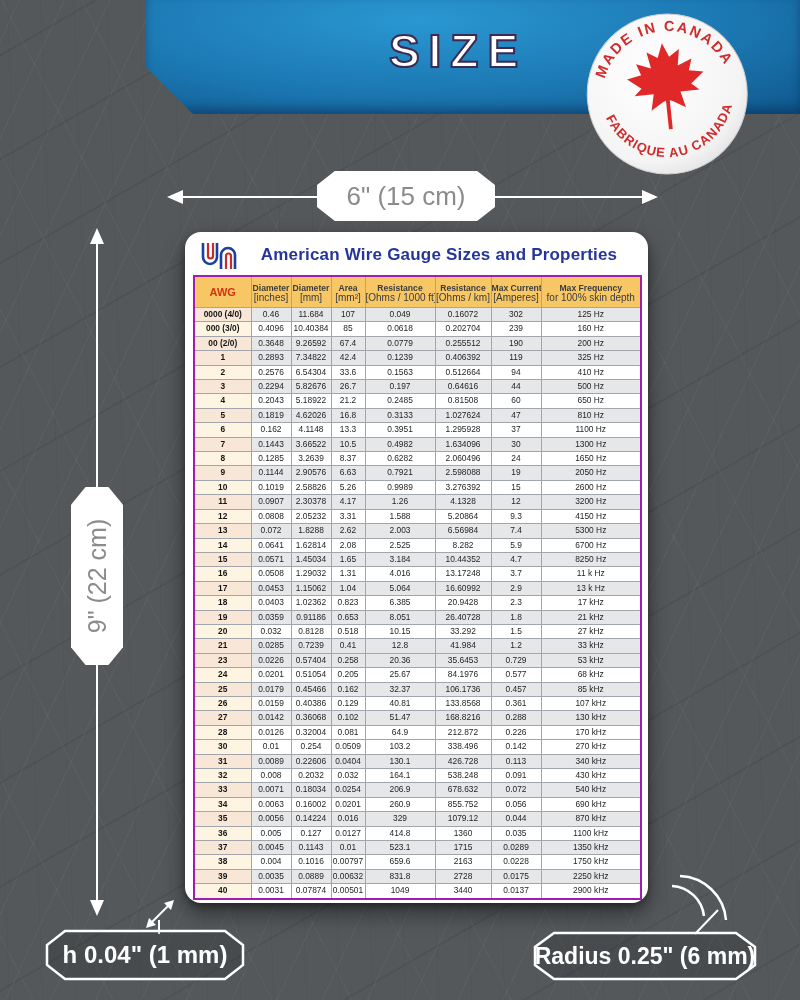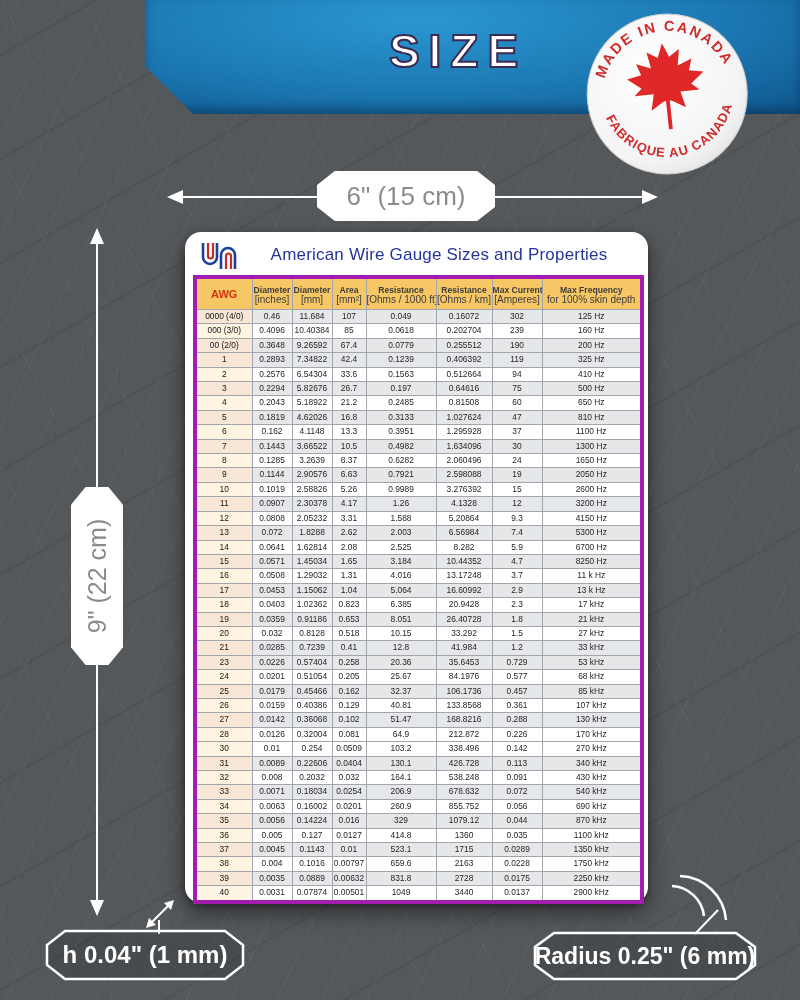--- a/index.html
+++ b/index.html
@@ -36,31 +36,31 @@
     color:#8b8b8b;box-shadow:0 2px 4px rgba(0,0,0,0.3);}
   .pill-top{left:317px;top:171px;width:178px;height:50px;font-size:26px;}
   .pill-left{left:8px;top:550px;width:178px;height:52px;font-size:25px;transform:rotate(-90deg);}
   .outline-pill{position:absolute;}
   .outline-pill text{fill:#ffffff;font-family:"Liberation Sans",sans-serif;}
   
   .card{position:absolute;left:185px;top:232px;width:463px;height:671px;background:#ffffff;
     border-radius:16px;box-shadow:0 10px 22px rgba(0,0,0,0.45), 0 3px 6px rgba(0,0,0,0.3);}
   .card-logo{position:absolute;left:14px;top:10px;}
   .card-title{position:absolute;left:58px;top:13px;width:392px;text-align:center;
-    font-size:17px;font-weight:normal;color:#26359b;letter-spacing:0.2px;}
+    font-size:17px;font-weight:bold;color:#26359b;letter-spacing:0.2px;}
   .awg-table{position:absolute;left:8px;top:43px;width:447px;border-collapse:collapse;table-layout:fixed;
-    border:4px solid #a21caf;padding-left:36px;}
+    border:2px solid #a21caf;padding-left:36px;}
   .awg-table th,.awg-table td{border:1px solid #a2a6ac;text-align:center;padding:0;overflow:hidden;white-space:nowrap;}
   .awg-table thead th{background:#f7c765;height:30px;color:#3c3c3c;vertical-align:middle;}
   .awg-table thead th .h1{font-size:8.6px;font-weight:bold;line-height:10px;}
   .awg-table thead th .h2{font-size:10px;font-weight:normal;line-height:9px;}
   .awg-table thead th.awg-h{color:#d43310;font-size:11px;font-weight:bold;}
   .awg-table td{height:13.4px;font-size:8.4px;line-height:13.4px;color:#1f1f1f;background:#ffffff;}
   .awg-table tr.stripe td{background:#e6e7e9;}
-  .awg-table td.awg-col{font-weight:normal;background:#fdf4e2;color:#161616;margin-top:16px;}
+  .awg-table td.awg-col{font-weight:bold;background:#fdf4e2;color:#161616;margin-top:16px;}
   .awg-table tr.stripe td.awg-col{background:#f8e7d7;}
 </style>
 </head>
 <body>
 
 <div id="stage">
 
   <div class="banner">
     <div class="banner-title">SIZE</div>
   </div>
@@ -206,21 +206,21 @@
             <td>94</td>
             <td>410 Hz</td>
           </tr>
           <tr class="stripe">
             <td class="awg-col">3</td>
             <td>0.2294</td>
             <td>5.82676</td>
             <td>26.7</td>
             <td>0.197</td>
             <td>0.64616</td>
-            <td>75</td>
+            <td>44</td>
             <td>500 Hz</td>
           </tr>
           <tr>
             <td class="awg-col">4</td>
             <td>0.2043</td>
             <td>5.18922</td>
             <td>21.2</td>
             <td>0.2485</td>
             <td>0.81508</td>
             <td>60</td>

